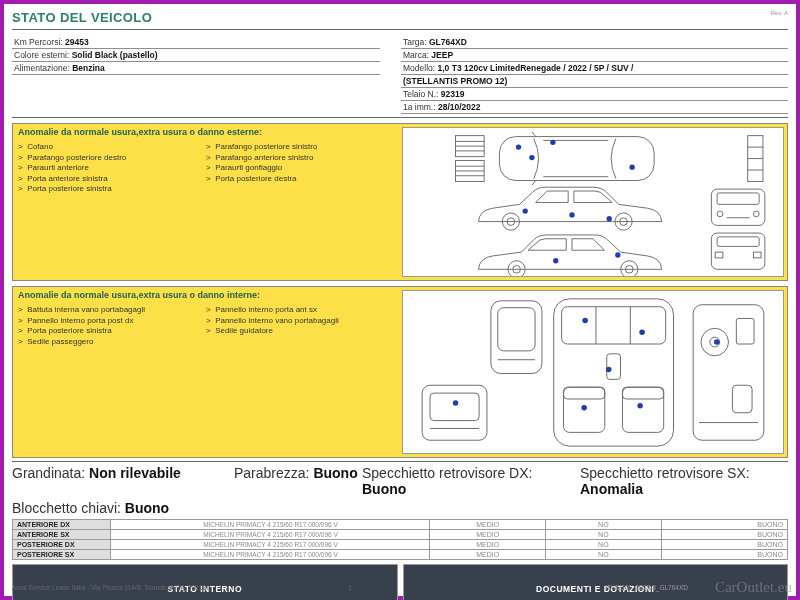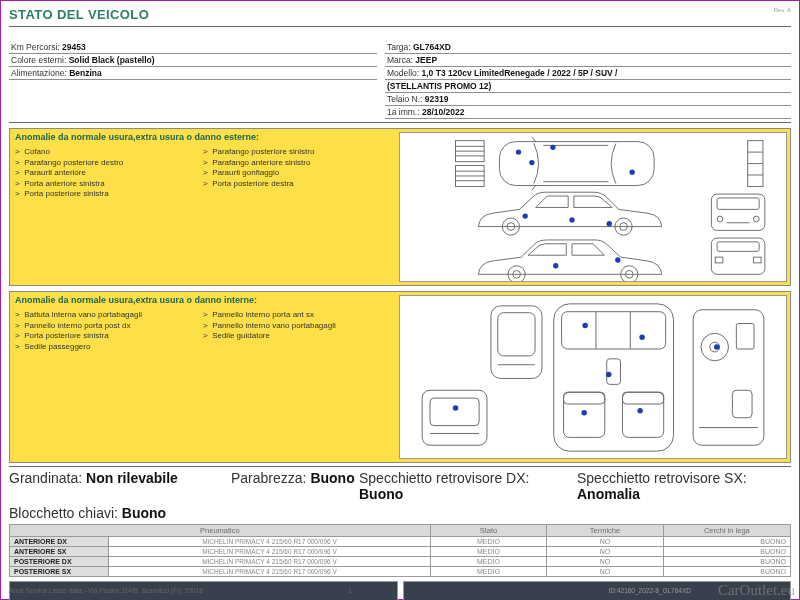--- a/index.html
+++ b/index.html
@@ -1,23 +1,23 @@
 <!DOCTYPE html>
 <html><head>
 <meta charset="utf-8">
 <style>
   *{box-sizing:border-box;margin:0;padding:0}
   html,body{width:800px;height:600px}
   body{font-family:"Liberation Sans",sans-serif;background:#fff;color:#222;position:relative;overflow:hidden}
-  .page{position:absolute;inset:0;border:1px solid #a21caf;padding:6px 8px 0;background:#fff}
+  .page{position:absolute;inset:0;border:4px solid #a21caf;padding:6px 8px 0;background:#fff}
   .hdr{position:relative;height:16px}
   .title{font-size:13px;font-weight:bold;color:#2e7f6b;letter-spacing:.4px}
   .rev{position:absolute;top:0;right:0;font-size:6px;color:#999}
   .rule{border-top:1px solid #606a6a;margin:3px 0}
-  .info{display:flex;gap:8px;margin-top:14px}
+  .info{display:flex;gap:21px;margin-top:6px}
   .info-col.left{flex:0 0 368px}
   .info-col.right{flex:1}
   .info-row{border-bottom:1px solid #8f8f8f;font-size:8.5px;padding:1px 2px;min-height:12px;line-height:10px}
   .info-row .lbl{color:#333}
   .info-row .val{font-weight:bold;color:#111}
   .anom{display:flex;border:1px solid #8a8a8a;margin-top:5px;background:#fde047}
   .anom-left{flex:0 0 386px;padding:3px 5px}
   .anom-title{font-size:9px;font-weight:bold;color:#1d6352;margin-bottom:5px}
   .cols{display:flex}
   .cols ul{list-style:none;flex:1;font-size:8px;color:#333;line-height:10.5px;padding-right:4px}
@@ -234,26 +234,20 @@
       <span class="cond-pair cp3"><span class="lbl">Specchietto retrovisore DX:</span> <span class="val">Buono</span></span>
       <span class="cond-pair cp4"><span class="lbl">Specchietto retrovisore SX:</span> <span class="val">Anomalia</span></span>
     </div>
     <div class="cond-line">
       <span class="cond-pair cp1"><span class="lbl">Blocchetto chiavi:</span> <span class="val">Buono</span></span>
     </div>
   </div>
 
   <table class="tyres">
     <tbody>
-        <tr>
-      <th colspan="2">Pneumatico</th>
-      <th>Stato</th>
-      <th>Termiche</th>
-      <th>Cerchi in lega</th>
-    </tr>
     <tr>
       <td class="pos">ANTERIORE DX</td>
       <td class="desc">MICHELIN PRIMACY 4 215/60 R17 000/096 V</td>
       <td class="c">MEDIO</td>
       <td class="c">NO</td>
       <td class="r">BUONO</td>
     </tr>
     <tr>
       <td class="pos">ANTERIORE SX</td>
       <td class="desc">MICHELIN PRIMACY 4 215/60 R17 000/096 V</td>

